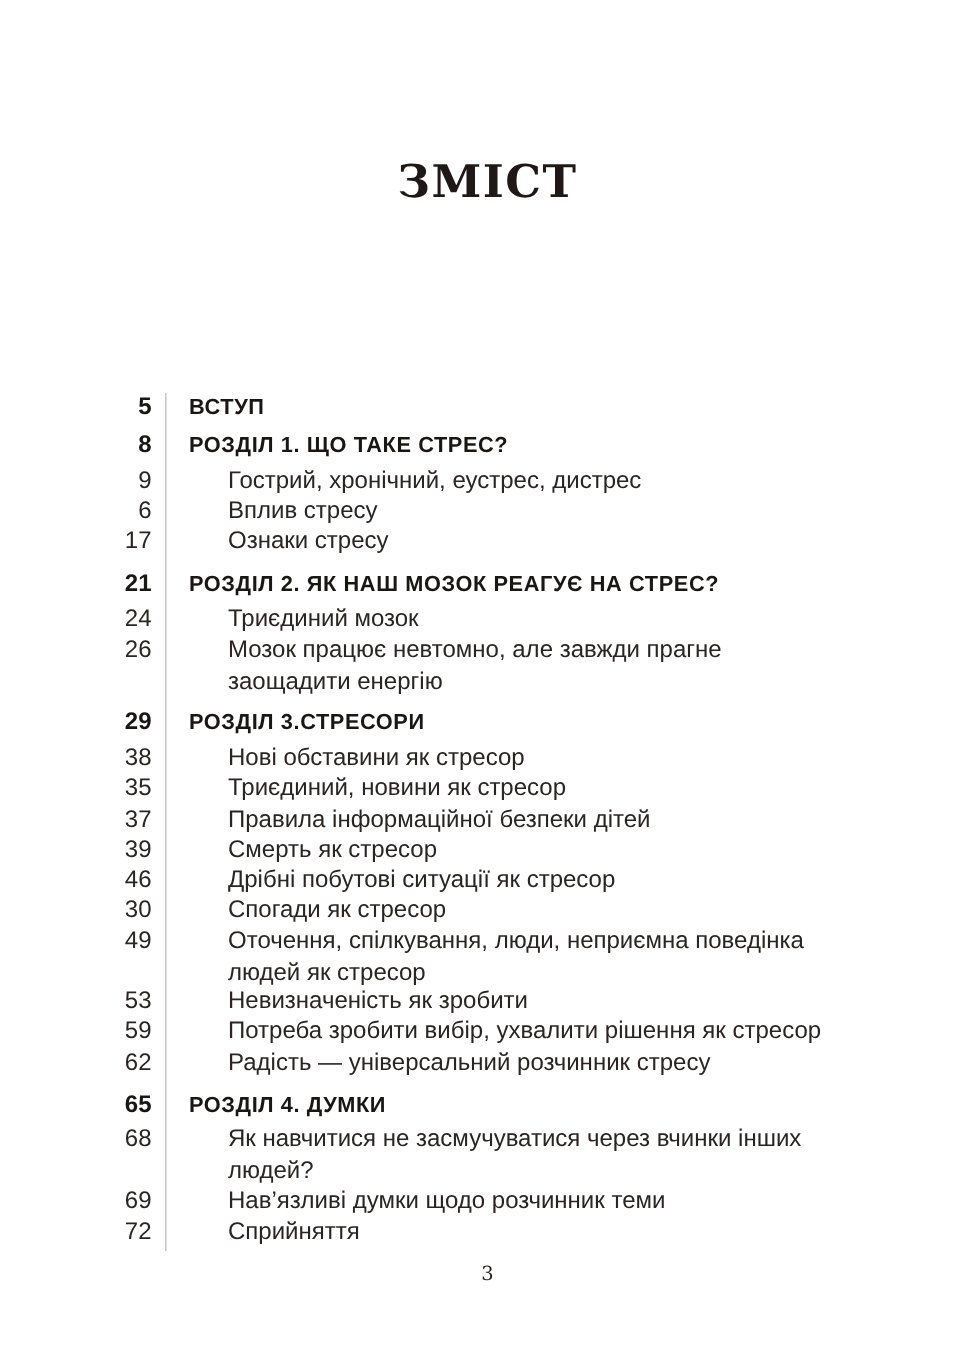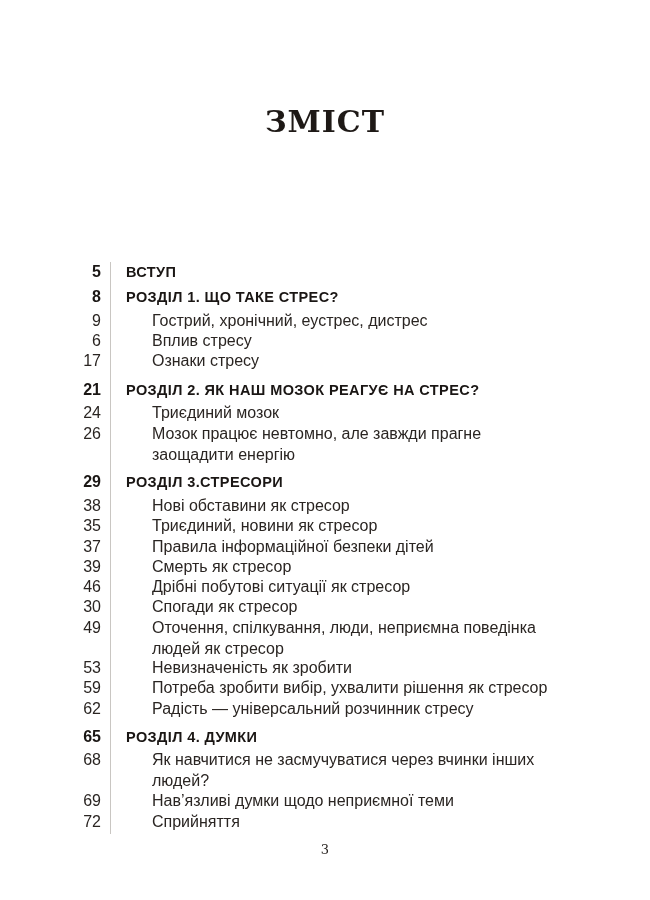--- a/index.html
+++ b/index.html
@@ -199,21 +199,21 @@
     <span class="label">РОЗДІЛ 4. ДУМКИ</span>
   </div>
 
   <div class="row sub" style="top:750px">
     <span class="num">68</span>
     <span class="label" style="width:420px">Як навчитися не засмучуватися через вчинки інших людей?</span>
   </div>
 
   <div class="row sub" style="top:791px">
     <span class="num">69</span>
-    <span class="label">Нав’язливі думки щодо неприємної теми</span>
+    <span class="label">Нав’язливі думки щодо розчинник теми</span>
   </div>
 
   <div class="row sub" style="top:812px">
     <span class="num">72</span>
     <span class="label">Сприйняття</span>
   </div>
 </div>
 
 <div class="folio">3</div>
 

